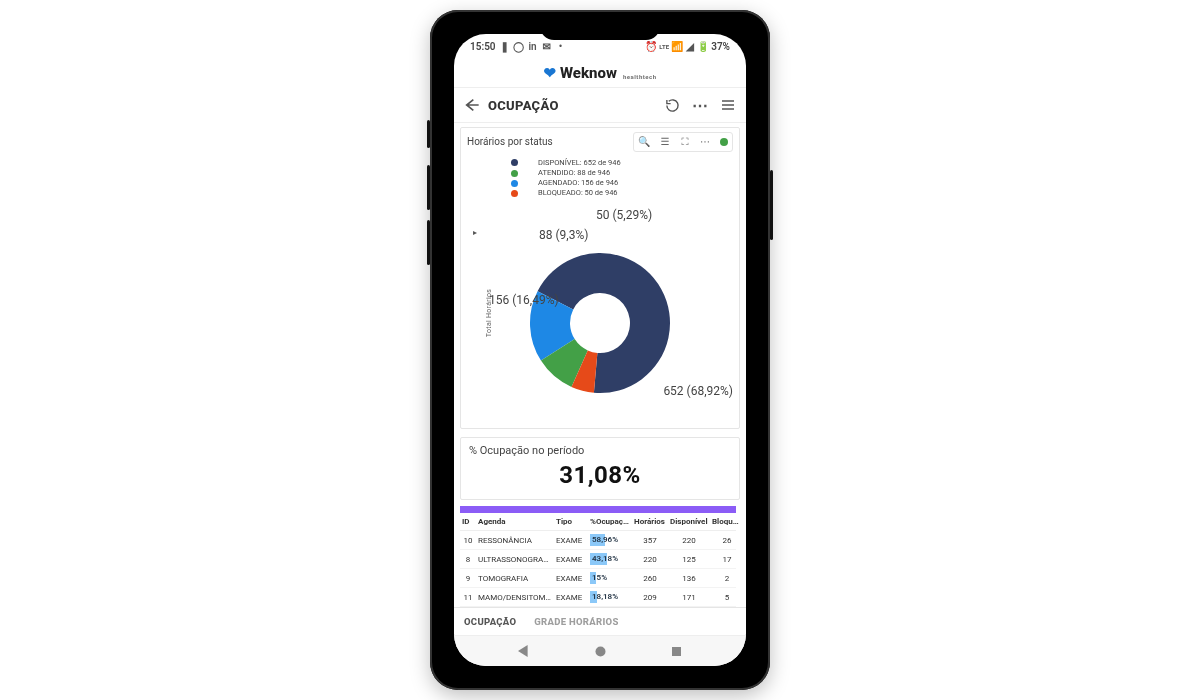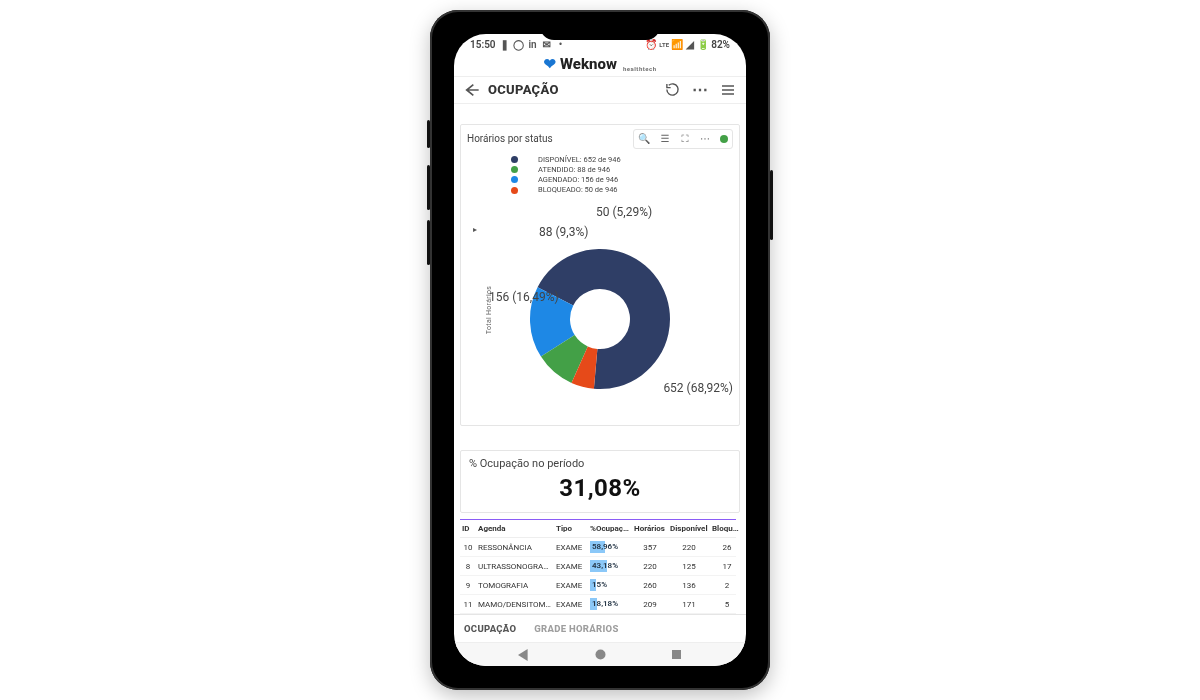--- a/index.html
+++ b/index.html
@@ -23,41 +23,41 @@
   .brand-logo{display:flex;align-items:center;gap:4px;font-weight:800;font-size:15px;color:#222}
   .brand-logo .mark{color:#1976d2;font-size:15px}
   .brand-sub{font-size:6px;color:#777;letter-spacing:.5px;margin-left:2px;margin-top:8px}
 
   .titlebar{display:flex;align-items:center;justify-content:space-between;height:34px;padding:0 10px;border-bottom:1px solid #eee}
   .tb-left{display:flex;align-items:center;gap:8px}
   .tb-title{font-size:13px;font-weight:800;color:#333;letter-spacing:.3px}
   .tb-actions{display:flex;align-items:center;gap:12px;color:#555}
   .ico-btn{width:16px;height:16px;display:flex;align-items:center;justify-content:center;cursor:pointer}
 
-  .card{margin:20px 6px;border:1px solid #e5e5e5;border-radius:2px;background:#fff}
+  .card{margin:4px 6px;border:1px solid #e5e5e5;border-radius:2px;background:#fff}
   .card-hd{display:flex;align-items:center;justify-content:space-between;padding:4px 6px;font-size:10px;color:#444}
   .hd-tools{display:flex;align-items:center;gap:6px;padding:2px 4px;border:1px solid #e5e5e5;border-radius:3px}
   .hd-tools .tool{width:14px;height:14px;display:flex;align-items:center;justify-content:center;color:#666;font-size:10px}
   .dot-green{width:8px;height:8px;border-radius:50%;background:#43a047;margin-left:2px}
 
   .legend{padding:2px 0 0 50px;font-size:7.5px;color:#444;line-height:1.35}
   .leg-row{display:flex;align-items:center;gap:20px}
   .leg-dot{width:7px;height:7px;border-radius:50%;flex:0 0 auto}
 
   .chart-wrap{position:relative;height:230px}
   .axis-label{position:absolute;left:4px;top:50%;transform:translateY(-50%) rotate(-90deg);transform-origin:center;font-size:7px;color:#666;letter-spacing:.3px}
   .axis-caret{position:absolute;left:12px;top:30px;font-size:8px;color:#555}
   svg.donut{position:absolute;left:50%;top:54%;transform:translate(-50%,-50%)}
   .slice-label{position:absolute;font-size:12px;color:#444;white-space:nowrap}
 
   .kpi-card{margin:4px 6px;border:1px solid #e5e5e5;border-radius:2px;padding:6px 8px 10px 8px}
   .kpi-title{font-size:11px;color:#444}
   .kpi-val{font-size:24px;font-weight:700;text-align:center;color:#111;margin-top:4px;letter-spacing:.5px}
 
-  .table{margin:2px 10px 0 6px;font-size:8px;color:#333;border-top:1px solid #8b5cf6}
+  .table{margin:2px 10px 0 6px;font-size:8px;color:#333;border-top:7px solid #8b5cf6}
   .thead,.trow{display:grid;grid-template-columns:16px 78px 34px 44px 36px 42px 34px;align-items:center}
   .thead{font-weight:700;color:#333;padding:4px 0;border-bottom:1px solid #eee}
   .thead>div,.trow>div{overflow:hidden;text-overflow:ellipsis;white-space:nowrap;padding:0 2px}
   .trow{padding:3px 0;border-bottom:1px solid #f3f3f3}
   .num{text-align:center}
   .occ-cell{position:relative;height:12px}
   .occ-bar{position:absolute;left:0;top:0;bottom:0;background:#64b5f6;opacity:.75}
   .occ-txt{position:absolute;left:2px;top:0;line-height:12px;font-size:8px;font-weight:600;color:#234}
 
   .tabs{margin-top:auto;border-top:1px solid #e5e5e5;display:flex;gap:18px;padding:8px 10px 4px 10px;font-size:9.5px;font-weight:800;color:#9e9e9e;letter-spacing:.3px}
@@ -88,21 +88,21 @@
             <span class="sb-icon">in</span>
             <span class="sb-icon">✉</span>
             <span class="sb-icon">•</span>
           </div>
           <div class="sb-rgt">
             <span class="sb-icon">⏰</span>
             <span class="sb-icon" style="font-size:6px;font-weight:700">LTE</span>
             <span class="sb-icon">📶</span>
             <span class="sb-icon">◢</span>
             <span class="sb-icon">🔋</span>
-            <span>82%</span>
+            <span>37%</span>
           </div>
         </div>
 
         <div class="brandbar">
           <div class="brand-logo">
             <span class="mark">❤</span>
             <span>Weknow</span>
             <span class="brand-sub">healthtech</span>
           </div>
         </div>

